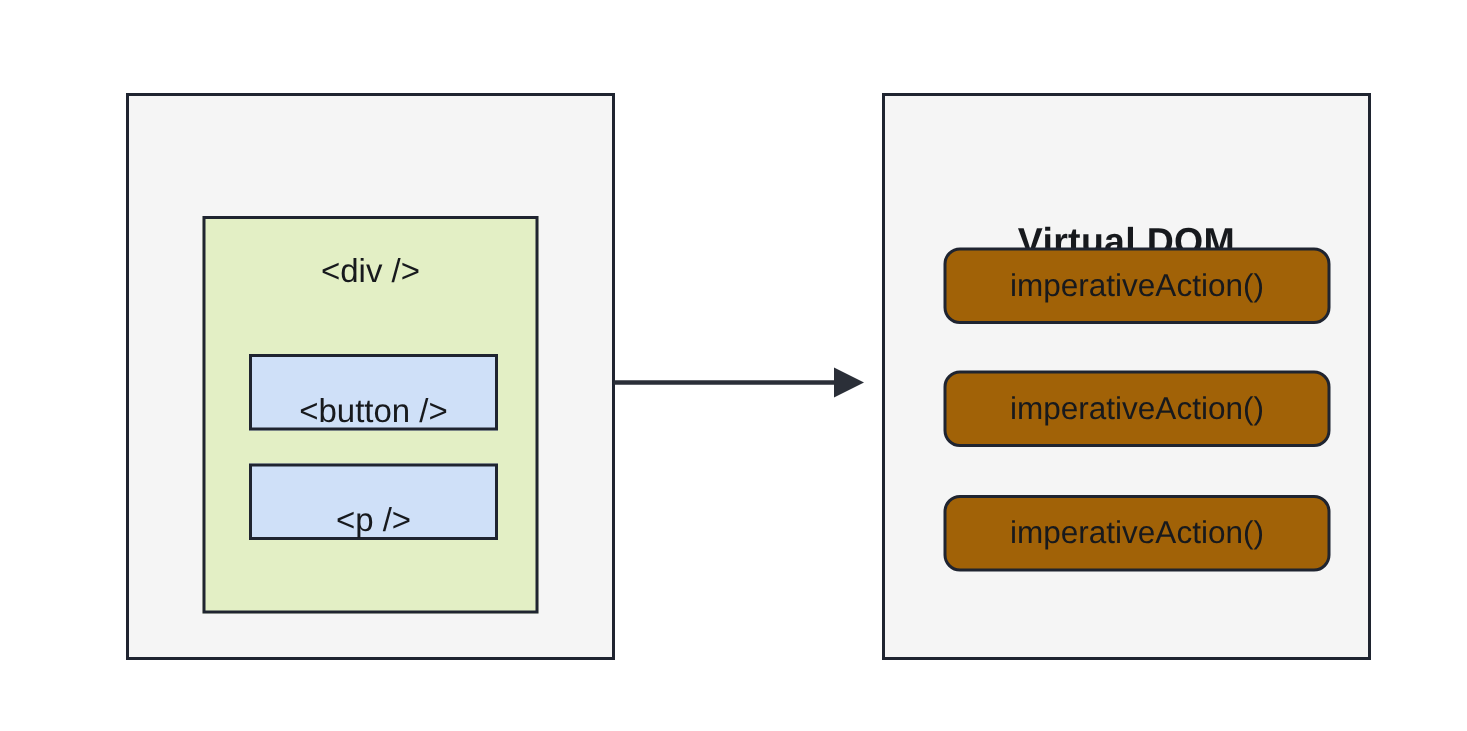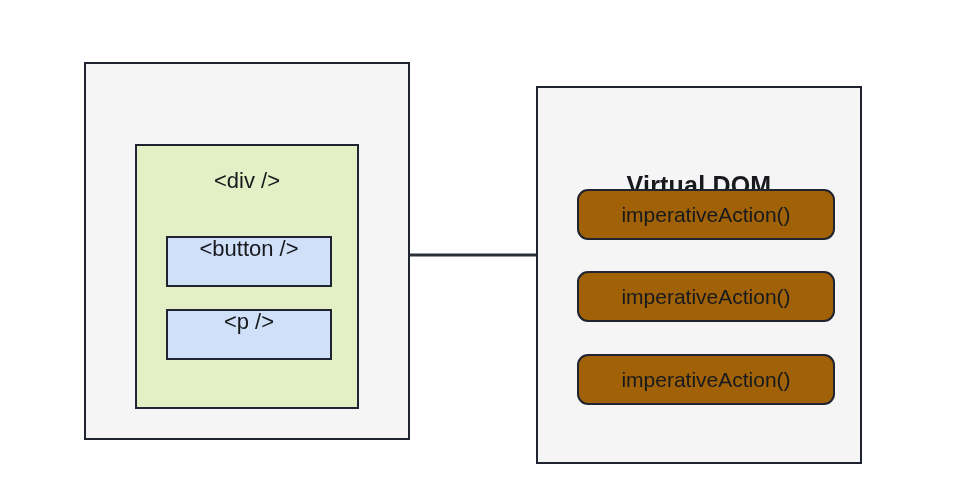--- a/index.html
+++ b/index.html
@@ -31,25 +31,24 @@
     background: #f5f5f5;
     border: 2px solid #1f2430;
   }
   #panel-jsx {
     left: 84px;
     top: 62px;
     width: 326px;
     height: 378px;
   }
   #panel-vdom {
-    left: 536px;
+    left: 588px;
     top: 62px;
     width: 326px;
     height: 378px;
-    margin-top: 24px;
   }
 
   .panel-title {
     position: absolute;
     left: 0;
     width: 100%;
     text-align: center;
     font-size: 25px;
     font-weight: bold;
     color: #17191d;
@@ -81,21 +80,21 @@
     line-height: 1;
   }
 
   
   .child-node {
     position: absolute;
     box-sizing: border-box;
     background: #cfe0f8;
     border: 2px solid #1f2430;
     display: flex;
-    align-items: flex-start;
+    align-items: flex-end;
     justify-content: center;
   }
   .child-node span {
     font-size: 22px;
     color: #17191d;
     line-height: 1;
   }
   #child-button {
     left: 29px;
     top: 90px;

